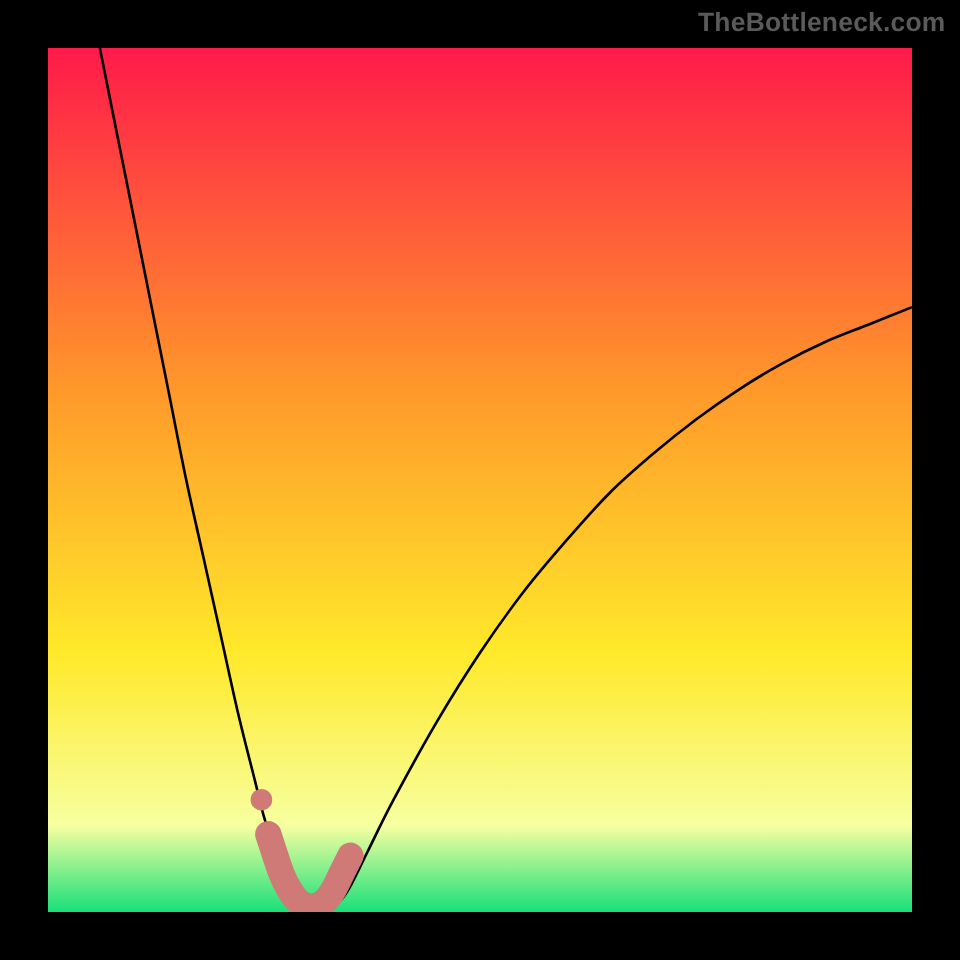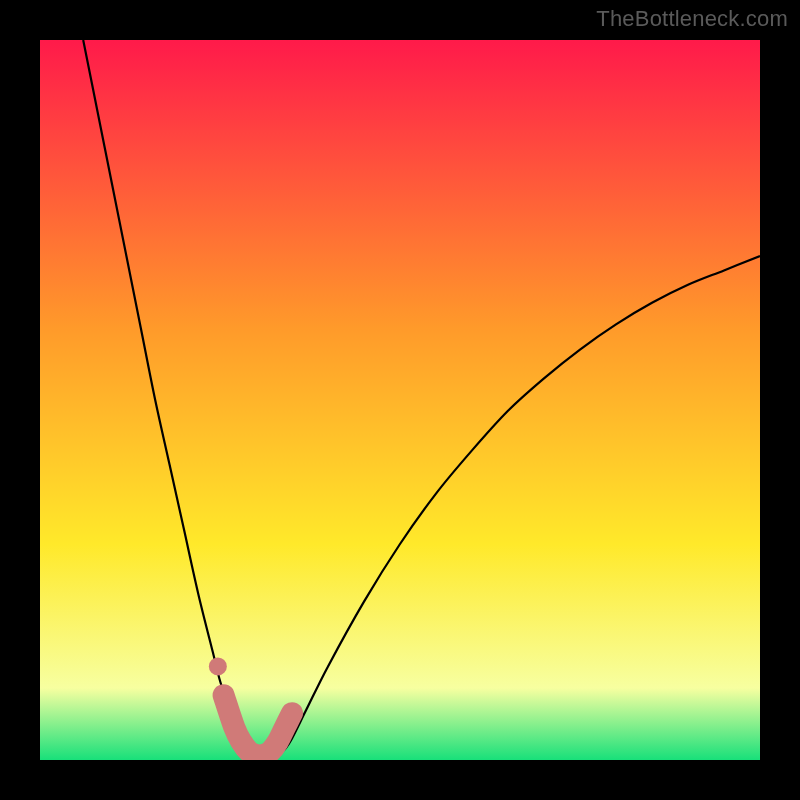--- a/index.html
+++ b/index.html
@@ -1,19 +1,19 @@
 <!DOCTYPE html>
 <html><head>
 <meta charset="utf-8">
 <style>
   * { margin: 0; padding: 0; box-sizing: border-box; }
   body { width: 800px; height: 800px; background: #000; position: relative; font-family: Arial, sans-serif; }
   .outer { position: absolute; top: 0; left: 0; width: 800px; height: 800px; background: #000; }
   .plot { position: absolute; top: 40px; left: 40px; width: 720px; height: 720px; }
-  .watermark { position: absolute; top: 6px; right: 12px; color: #5a5a5a; font-size: 22px; font-weight: 400; letter-spacing: 0.2px; }
+  .watermark { position: absolute; top: 6px; right: 12px; color: #5a5a5a; font-size: 22px; font-weight: 700; letter-spacing: 0.2px; }
   svg { display: block; }
 </style>
 </head>
 <body>
 
 <div class="outer">
   <div class="watermark">TheBottleneck.com</div>
   <div class="plot">
     <svg id="chart-svg" width="720" height="720" viewBox="0 0 720 720">
       <defs>

